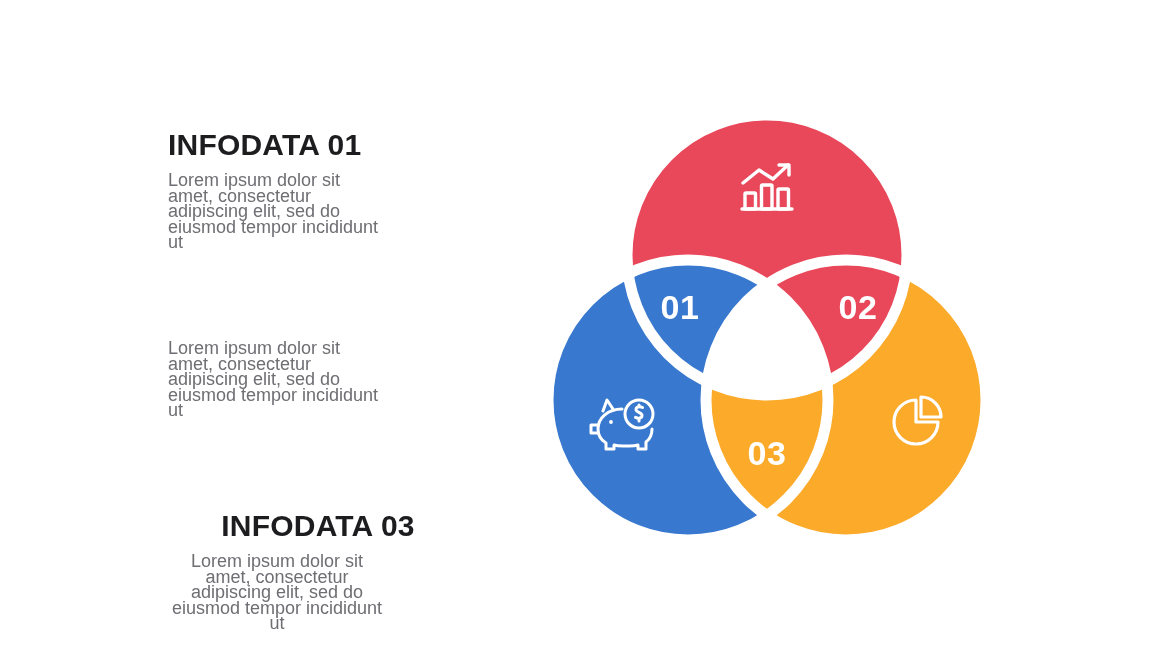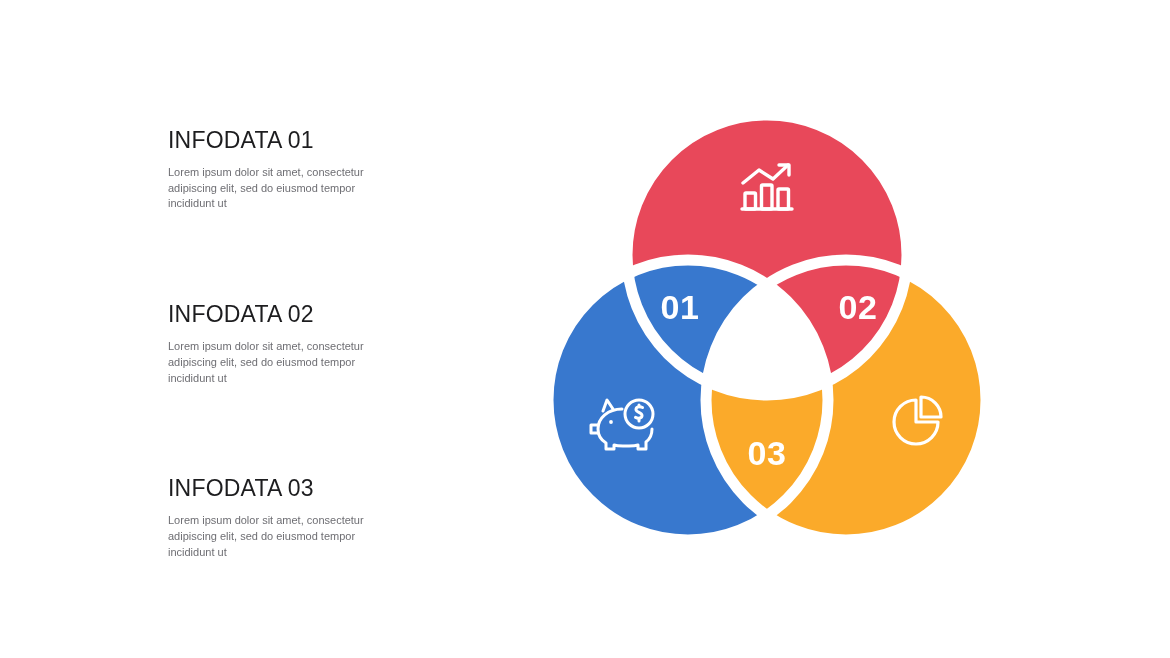--- a/index.html
+++ b/index.html
@@ -25,33 +25,33 @@
   .info-list {
     position: absolute;
     left: 168px;
     top: 128px;
     width: 300px;
   }
 
   .info-block {
     margin-bottom: 90px;
   }
-  .info-block:last-child { margin-bottom: 0; }
+  .info-block:last-child { margin-bottom: 0; text-align: center; }
 
   .info-title {
-    font-size: 23px;
-    font-weight: normal;
+    font-size: 30px;
+    font-weight: bold;
     color: #1d1d1f;
     letter-spacing: 0.2px;
     margin: 0 0 12px 0;
     line-height: 1.1;
   }
 
   .info-desc {
-    font-size: 11px;
+    font-size: 18px;
     line-height: 15.6px;
     color: #6e6e73;
     margin: 0;
     width: 218px;
   }
 
   
   #venn-wrap {
     position: absolute;
     left: 524px;
@@ -81,21 +81,20 @@
 <div id="slide">
 
   <div class="info-list">
 
     <div class="info-block">
       <h2 class="info-title">INFODATA 01</h2>
       <p class="info-desc">Lorem ipsum dolor sit amet, consectetur adipiscing elit, sed do eiusmod tempor incididunt ut</p>
     </div>
 
     <div class="info-block">
-      <h2 class="info-title">INFODATA 02</h2>
       <p class="info-desc">Lorem ipsum dolor sit amet, consectetur adipiscing elit, sed do eiusmod tempor incididunt ut</p>
     </div>
 
     <div class="info-block">
       <h2 class="info-title">INFODATA 03</h2>
       <p class="info-desc">Lorem ipsum dolor sit amet, consectetur adipiscing elit, sed do eiusmod tempor incididunt ut</p>
     </div>
 
   </div>
 

